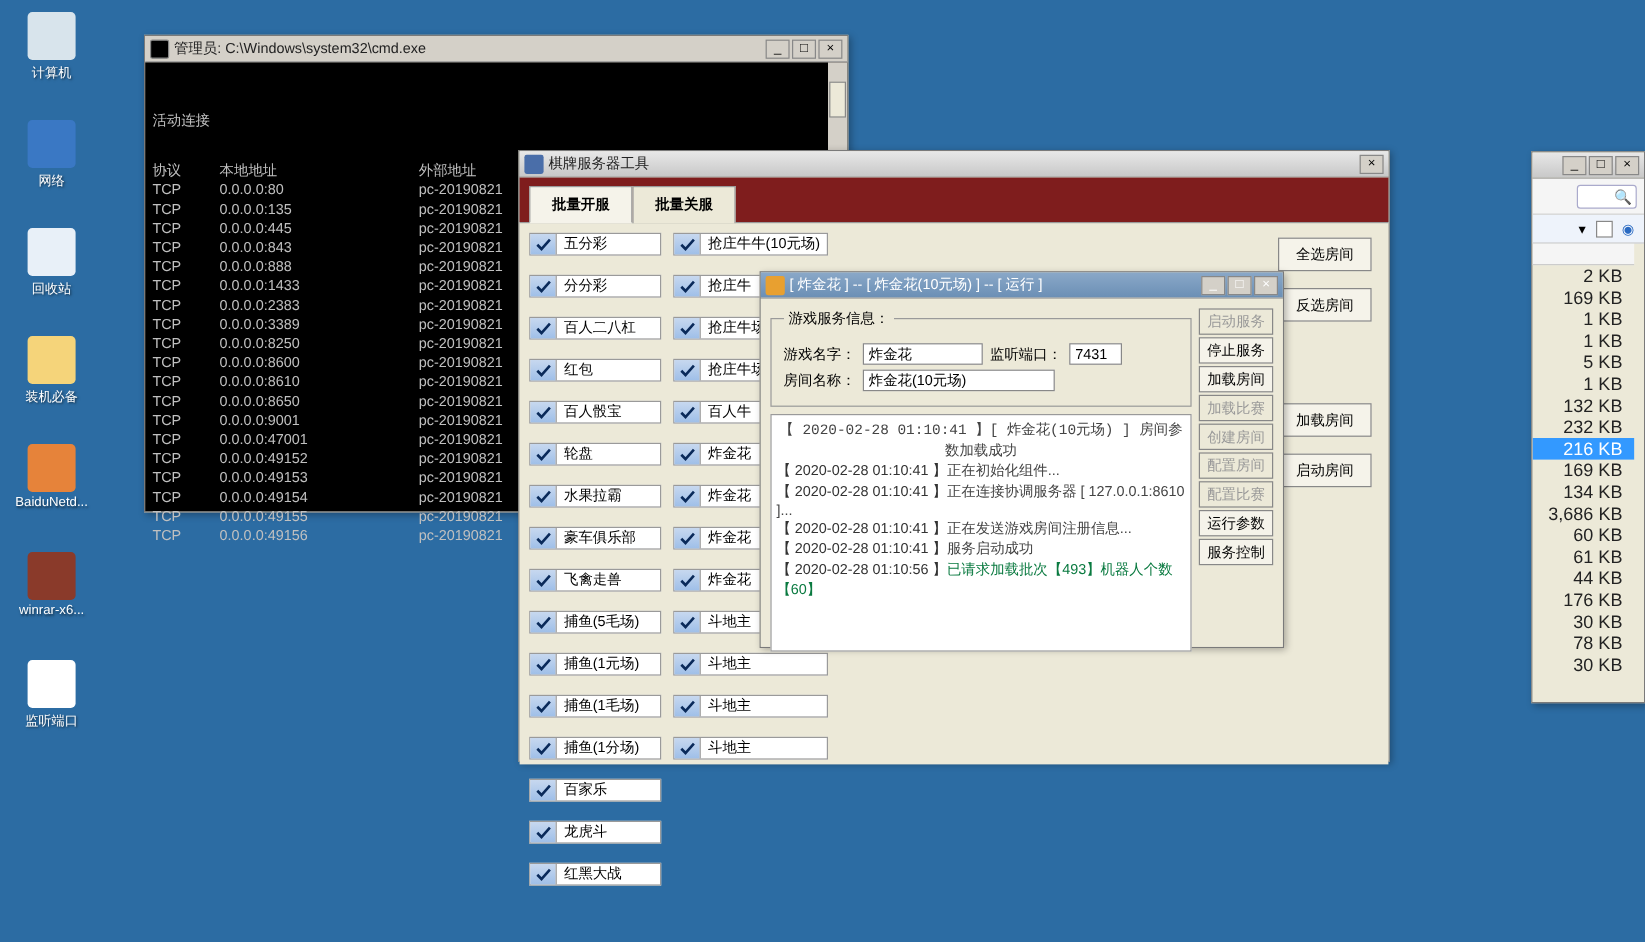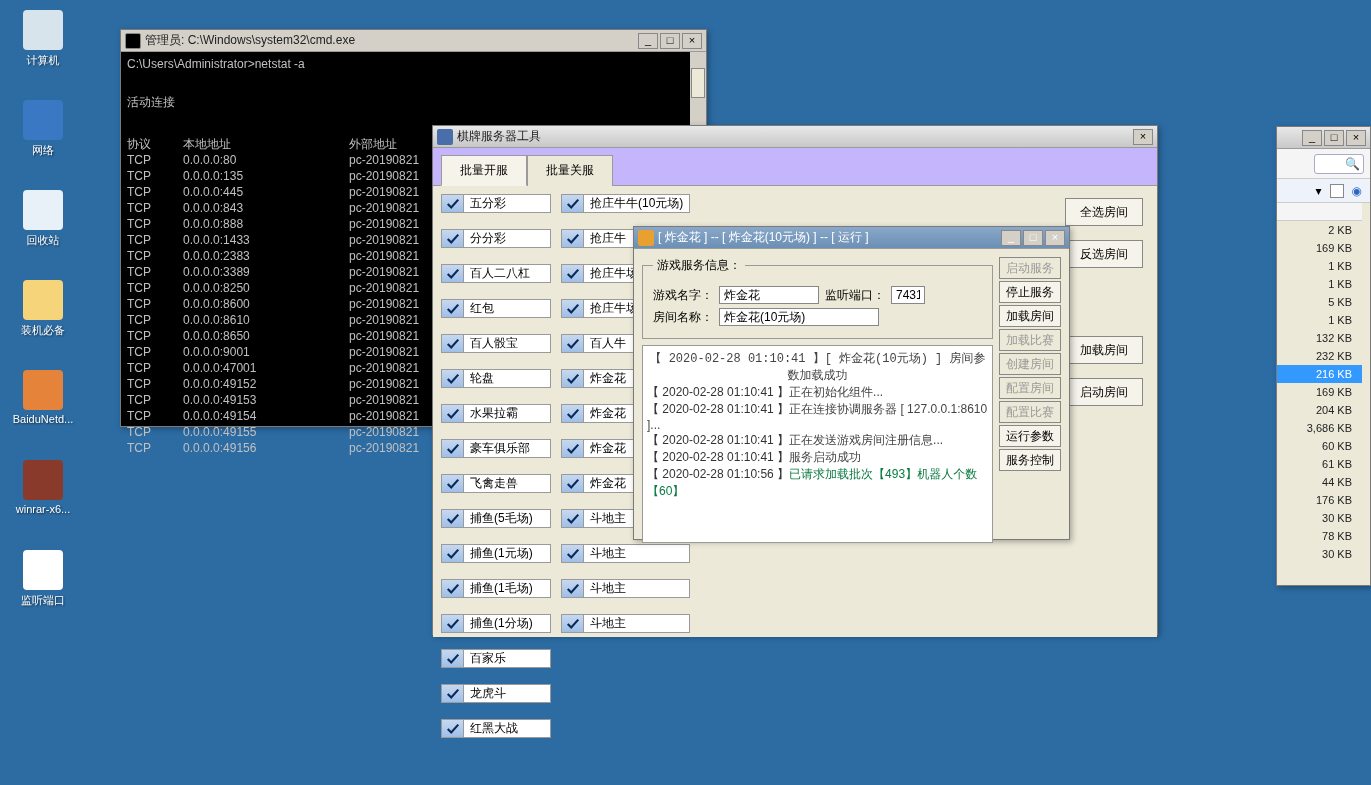--- a/index.html
+++ b/index.html
@@ -29,25 +29,25 @@
 .cmd-row span:nth-child(3){width:130px;}
 
 
 #explorer { }
 #explorer .toolbar { height:30px; background:#f5f5f5; border-bottom:1px solid #ccc; display:flex; align-items:center; padding:0 6px; gap:6px; }
 #explorer .toolbar .searchbox { margin-left:auto; width:50px; height:20px; background:#fff; border:1px solid #aac; border-radius:3px; display:flex; align-items:center; justify-content:flex-end; padding:0 3px; }
 #explorer .optbar { height:24px; background:#eef3fb; border-bottom:1px solid #ccc; display:flex; align-items:center; justify-content:flex-end; padding:0 8px; gap:8px; }
 #explorer .optbar .sq { width:14px; height:14px; border:1px solid #888; background:#fff; }
 #explorer .body { display:flex; height:calc(100% - 22px - 30px - 24px); }
 #explorer .filecol { width:calc(100% - 8px); overflow:hidden; }
-#explorer .filecol .row { height:18px; display:flex; align-items:center; justify-content:flex-end; padding:0 10px; font-size:11px; color:#222; }
+#explorer .filecol .row { height:18px; display:flex; align-items:center; justify-content:flex-end; padding:0 10px; font-size:15px; color:#222; }
 #explorer .filecol .row.sel { background:#3399ff; color:#fff; }
 
 
-#tool .tabs { display:flex; background:#c4b5fd; padding:6px 8px 0; gap:0; }
+#tool .tabs { display:flex; background:#7f1d1d; padding:6px 8px 0; gap:0;font-weight:bold; }
 #tool .tab { padding:6px 18px; background:#ece9d8; border:1px solid #9a9a9a; border-bottom:none; cursor:pointer; position:relative; top:1px; }
 #tool .tab.active { background:#f5f3ea; border-bottom:1px solid #f5f3ea; }
 #tool .tbody { background:#ece9d8; border-top:1px solid #9a9a9a; padding:8px; display:flex; gap:10px; height:calc(100% - 22px - 34px); }
 #tool .checkcol { display:flex; flex-direction:column; gap:16px; }
 #tool .chk { display:flex; align-items:center; background:#fff; border:1px solid #9a9a9a; height:25px; min-width:110px; }
 #tool .chk .box { width:22px; height:100%; background:linear-gradient(#c7d8ef,#9fbfe8); display:flex; align-items:center; justify-content:center; border-right:1px solid #9a9a9a; }
 #tool .chk .box svg { width:14px; height:14px; }
 #tool .chk .txt { padding:0 6px; font-size:12px; white-space:nowrap; overflow:hidden; }
 #tool .rightbtns { margin-left:auto; display:flex; flex-direction:column; gap:14px; padding:4px 6px; }
 #tool .bigbtn { width:78px; height:28px; background:#f5f3ea; border:1px solid #888; cursor:pointer; font-size:12px; }
@@ -106,22 +106,22 @@
 <div class="win" id="cmd" style="left:120px; top:29px; width:587px; height:398px;">
   <div class="titlebar">
     <span class="ticon" style="background:#000;border:1px solid #888;"></span>
     <span class="ttext">管理员: C:\Windows\system32\cmd.exe</span>
     <div class="winbtns">
       <div class="winbtn">_</div>
       <div class="winbtn">□</div>
       <div class="winbtn">×</div>
     </div>
   </div>
-  <div class="cbody"><div>C:\Users\Administrator&gt;netstat -a</div>
-<div style="margin-top:6px;">活动连接</div>
+  <div class="cbody">
+<div style="margin-top:20px;">活动连接</div>
 <div id="cmdhdr" class="cmd-row" style="margin-top:10px;"><span>协议</span><span>本地地址</span><span>外部地址</span><span>状</span></div><div id="cmdrows"><div class="cmd-row">    <span>TCP</span><span>0.0.0.0:80</span><span>pc-20190821</span></div><div class="cmd-row">    <span>TCP</span><span>0.0.0.0:135</span><span>pc-20190821</span></div><div class="cmd-row">    <span>TCP</span><span>0.0.0.0:445</span><span>pc-20190821</span></div><div class="cmd-row">    <span>TCP</span><span>0.0.0.0:843</span><span>pc-20190821</span></div><div class="cmd-row">    <span>TCP</span><span>0.0.0.0:888</span><span>pc-20190821</span></div><div class="cmd-row">    <span>TCP</span><span>0.0.0.0:1433</span><span>pc-20190821</span></div><div class="cmd-row">    <span>TCP</span><span>0.0.0.0:2383</span><span>pc-20190821</span></div><div class="cmd-row">    <span>TCP</span><span>0.0.0.0:3389</span><span>pc-20190821</span></div><div class="cmd-row">    <span>TCP</span><span>0.0.0.0:8250</span><span>pc-20190821</span></div><div class="cmd-row">    <span>TCP</span><span>0.0.0.0:8600</span><span>pc-20190821</span></div><div class="cmd-row">    <span>TCP</span><span>0.0.0.0:8610</span><span>pc-20190821</span></div><div class="cmd-row">    <span>TCP</span><span>0.0.0.0:8650</span><span>pc-20190821</span></div><div class="cmd-row">    <span>TCP</span><span>0.0.0.0:9001</span><span>pc-20190821</span></div><div class="cmd-row">    <span>TCP</span><span>0.0.0.0:47001</span><span>pc-20190821</span></div><div class="cmd-row">    <span>TCP</span><span>0.0.0.0:49152</span><span>pc-20190821</span></div><div class="cmd-row">    <span>TCP</span><span>0.0.0.0:49153</span><span>pc-20190821</span></div><div class="cmd-row">    <span>TCP</span><span>0.0.0.0:49154</span><span>pc-20190821</span></div><div class="cmd-row">    <span>TCP</span><span>0.0.0.0:49155</span><span>pc-20190821</span></div><div class="cmd-row">    <span>TCP</span><span>0.0.0.0:49156</span><span>pc-20190821</span></div></div><div class="scrollbar"><div class="sbthumb"></div></div></div>
 </div>
 
 <div class="win" id="explorer" style="left:1276px; top:126px; width:95px; height:460px; overflow:hidden;">
   <div class="titlebar">
     <span class="ttext"></span>
     <div class="winbtns">
       <div class="winbtn">_</div>
       <div class="winbtn">□</div>
       <div class="winbtn">×</div>
@@ -143,21 +143,21 @@
         <div class="row">2 KB</div>
         <div class="row">169 KB</div>
         <div class="row">1 KB</div>
         <div class="row">1 KB</div>
         <div class="row">5 KB</div>
         <div class="row">1 KB</div>
         <div class="row">132 KB</div>
         <div class="row">232 KB</div>
         <div class="row sel">216 KB</div>
         <div class="row">169 KB</div>
-        <div class="row">204 KB</div>
+        <div class="row">134 KB</div>
         <div class="row">3,686 KB</div>
         <div class="row">60 KB</div>
         <div class="row">61 KB</div>
         <div class="row">44 KB</div>
         <div class="row">176 KB</div>
         <div class="row">30 KB</div>
         <div class="row">78 KB</div>
         <div class="row">30 KB</div>
       </div>
   </div>
@@ -433,21 +433,21 @@
     </div>
   </div>
   <div class="gbody">
     <div style="flex:1;">
       <fieldset>
         <legend>游戏服务信息：</legend>
         <div class="frow">
           <span>游戏名字：</span>
           <input style="width: 100px;" readonly="" value="炸金花">
           <span>监听端口：</span>
-          <input style="width: 34px;" readonly="" value="7431">
+          <input style="width: 44px;" readonly="" value="7431">
         </div>
         <div class="frow">
           <span>房间名称：</span>
           <input style="width: 160px;" readonly="" value="炸金花(10元场)">
         </div>
       </fieldset>
       <div class="logbox">
         <div class="lh">【 2020-02-28 01:10:41 】[ 炸金花(10元场) ] 房间参数加载成功</div>
         <div id="loglines">
             <div class="ll"><span class="t">【 2020-02-28 01:10:41 】</span>正在初始化组件...</div>

